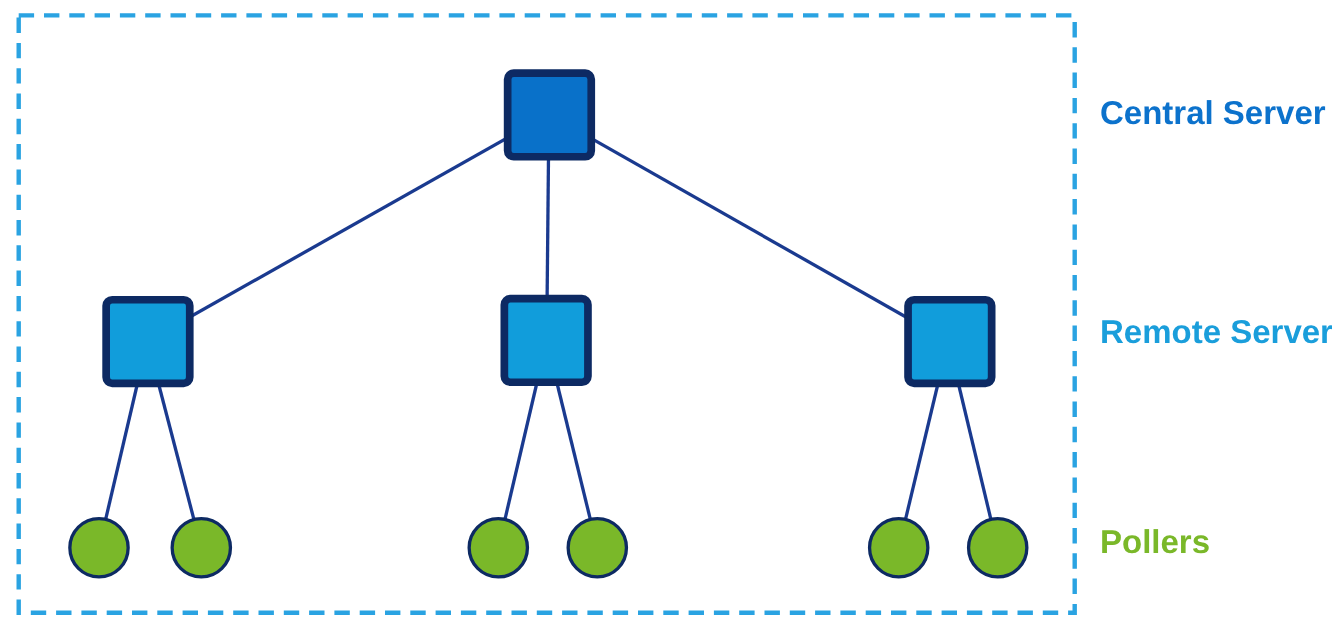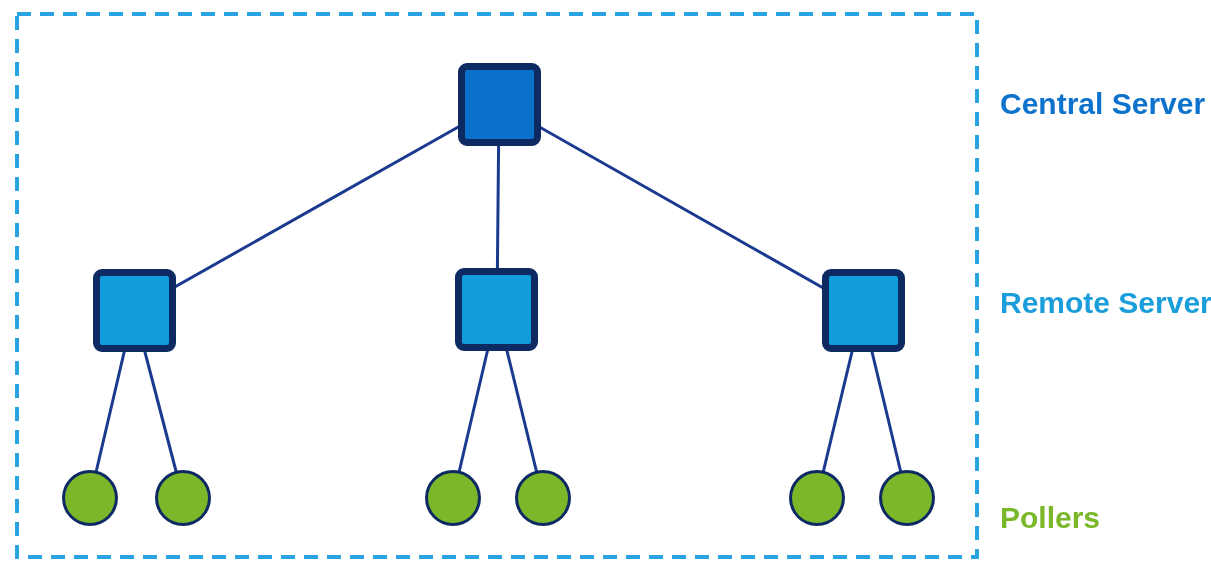--- a/index.html
+++ b/index.html
@@ -92,15 +92,15 @@
 
   <div class="node circle" style="left:62px;  top:470px;"></div>
   <div class="node circle" style="left:155px; top:470px;"></div>
   <div class="node circle" style="left:425px; top:470px;"></div>
   <div class="node circle" style="left:515px; top:470px;"></div>
   <div class="node circle" style="left:789px; top:470px;"></div>
   <div class="node circle" style="left:879px; top:470px;"></div>
 
   <div class="label central" style="top:88px;">Central Server</div>
   <div class="label remote" style="top:287px;">Remote Servers</div>
-  <div class="label poller" style="top:478px;margin-top:24px;">Pollers</div>
+  <div class="label poller" style="top:478px;">Pollers</div>
 
 </div>
 
 </body></html>

